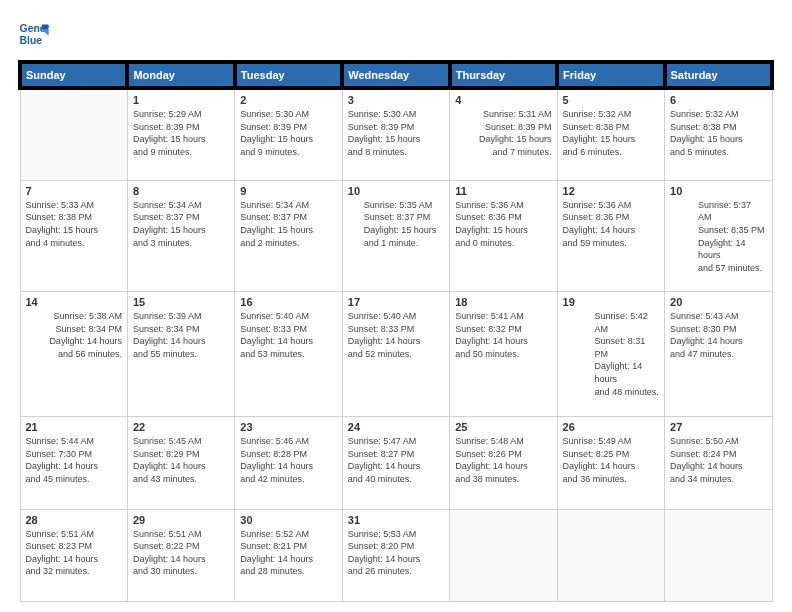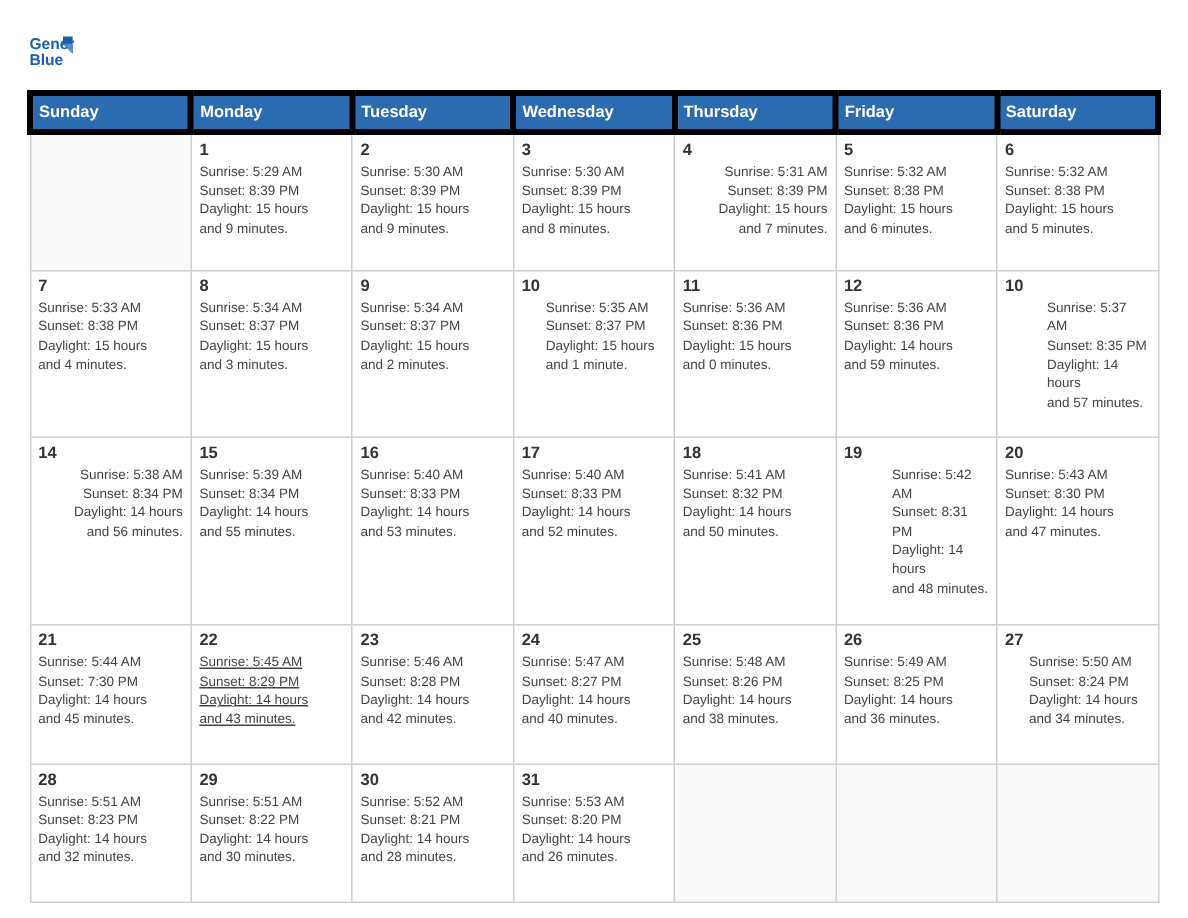--- a/index.html
+++ b/index.html
@@ -266,21 +266,21 @@
         <tr>
           <td>
             <span class="day-num">21</span>
             <div class="day-info" style="white-space: pre-line;">Sunrise: 5:44 AM
 Sunset: 7:30 PM
 Daylight: 14 hours
 and 45 minutes.</div>
           </td>
           <td>
             <span class="day-num">22</span>
-            <div class="day-info" style="white-space: pre-line; text-decoration: underline;">Sunrise: 5:45 AM
+            <div class="day-info" style="white-space: pre-line;">Sunrise: 5:45 AM
 Sunset: 8:29 PM
 Daylight: 14 hours
 and 43 minutes.</div>
           </td>
           <td>
             <span class="day-num">23</span>
             <div class="day-info" style="white-space: pre-line;">Sunrise: 5:46 AM
 Sunset: 8:28 PM
 Daylight: 14 hours
 and 42 minutes.</div>
@@ -301,21 +301,21 @@
           </td>
           <td>
             <span class="day-num">26</span>
             <div class="day-info" style="white-space: pre-line;">Sunrise: 5:49 AM
 Sunset: 8:25 PM
 Daylight: 14 hours
 and 36 minutes.</div>
           </td>
           <td>
             <span class="day-num">27</span>
-            <div class="day-info" style="white-space: pre-line; margin-left: 16px;">Sunrise: 5:50 AM
+            <div class="day-info" style="white-space: pre-line;">Sunrise: 5:50 AM
 Sunset: 8:24 PM
 Daylight: 14 hours
 and 34 minutes.</div>
           </td>
         </tr>
         <tr>
           <td>
             <span class="day-num">28</span>
             <div class="day-info" style="white-space: pre-line;">Sunrise: 5:51 AM
 Sunset: 8:23 PM

